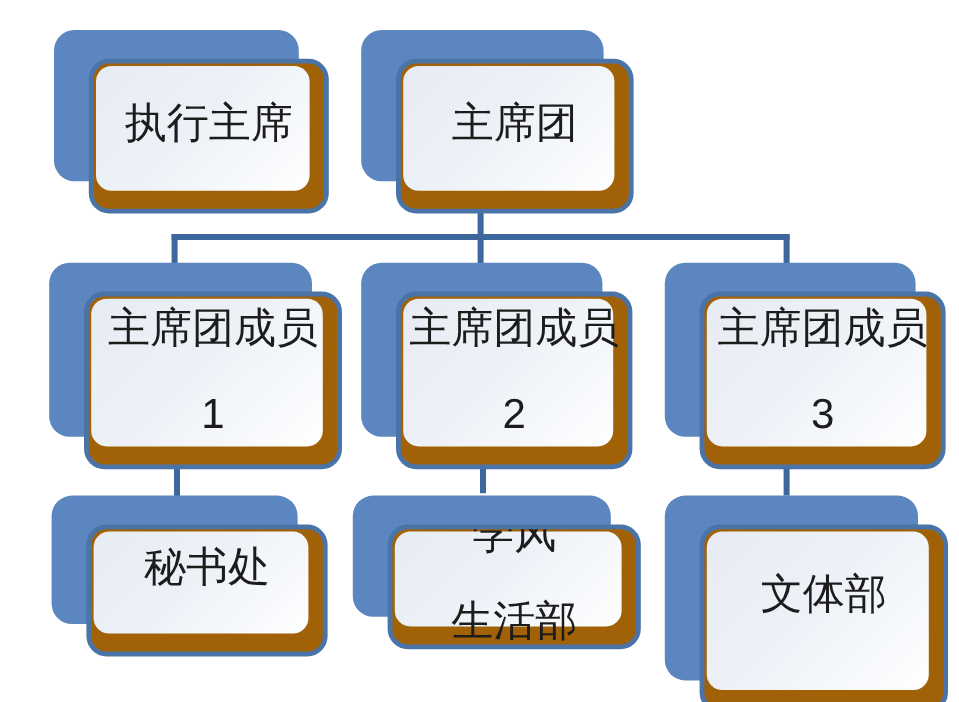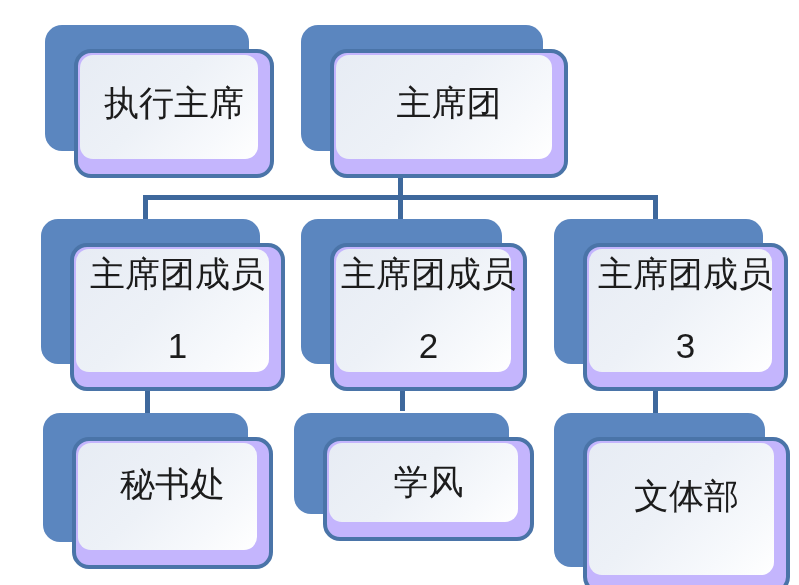--- a/index.html
+++ b/index.html
@@ -14,21 +14,21 @@
 
   
   .node { position: absolute; }
   .back {
     position: absolute; inset: 0 25px 27px 0;
     background: #5b86bf;
     border-radius: 17px;
   }
   .front {
     position: absolute; inset: 24px 0 0 29px;
-    background: #c4b5fd;
+    background: #a16207;
     border: 4px solid #4a74a8;
     border-radius: 17px;
     display: flex; flex-direction: column;
     align-items: center; justify-content: center;
     color: #1c1c1c;
     font-size: 35px;
     line-height: 1;
     box-sizing: border-box;
     overflow: hidden;
   }
@@ -39,25 +39,25 @@
     background: linear-gradient(135deg, #e7ecf4 0%, #edf1f7 45%, #f7f9fc 78%, #ffffff 100%);
   }
   .front .line { position: relative; z-index: 1; white-space: nowrap; }
 
   .bias-sm  { padding-bottom: 22px; }   
   .bias-lg  { padding-bottom: 40px; }   
   .two-line { gap: 37px; padding-bottom: 16px; }
 
   
   .n-exec    { left: 45px;  top: 25px;  width: 229px; height: 153px; }
-  .n-pres    { left: 301px; top: 25px;  width: 267px; height: 153px; }
+  .n-pres    { left: 301px; top: 25px;  width: 227px; height: 153px; }
   .n-m1      { left: 41px;  top: 219px; width: 244px; height: 172px; }
   .n-m2      { left: 301px; top: 219px; width: 226px; height: 172px; }
   .n-m3      { left: 554px; top: 219px; width: 234px; height: 172px; }
-  .n-sec     { left: 43px;  top: 413px; width: 230px; height: 156px; }
+  .n-sec     { left: 43px;  top: 413px; width: 230px; height: 134px; }
   .n-study   { left: 294px; top: 413px; width: 240px; height: 128px; }
   .n-culture { left: 554px; top: 413px; width: 236px; height: 181px; }
 
   
   .edge { position: absolute; background: #3e689c; }
   .e-stem  { left: 398px; top: 175px; width: 5px;   height: 24px; }
   .e-rail  { left: 143px; top: 195px; width: 515px; height: 5px;  }
   .e-dropL { left: 143px; top: 195px; width: 5px;   height: 27px; }
   .e-dropM { left: 398px; top: 195px; width: 5px;   height: 27px; }
   .e-dropR { left: 653px; top: 195px; width: 5px;   height: 27px; }
@@ -121,20 +121,21 @@
     <div class="back"></div>
     <div class="front bias-lg">
       <span class="line">秘书处</span>
     </div>
   </div>
 
   <div class="node n-study">
     <div class="back"></div>
     <div class="front two-line">
       <span class="line">学风</span>
+      <span class="line">生活部</span>
     </div>
   </div>
 
   <div class="node n-culture">
     <div class="back"></div>
     <div class="front bias-lg">
       <span class="line">文体部</span>
     </div>
   </div>
 

